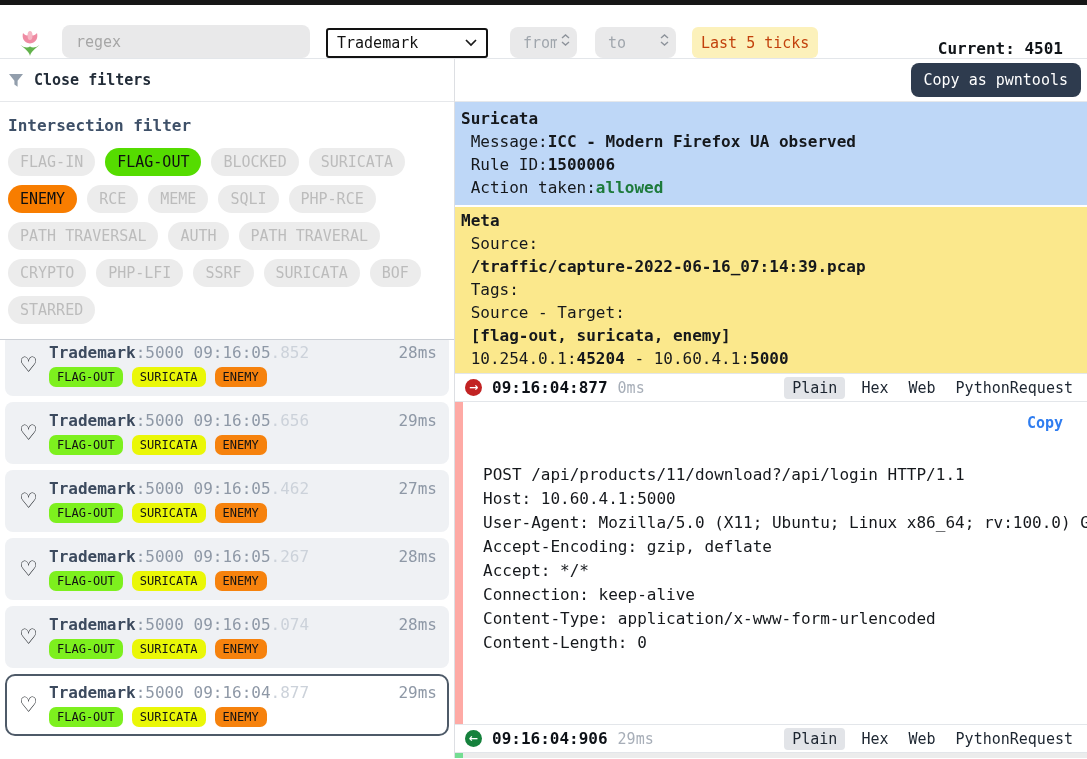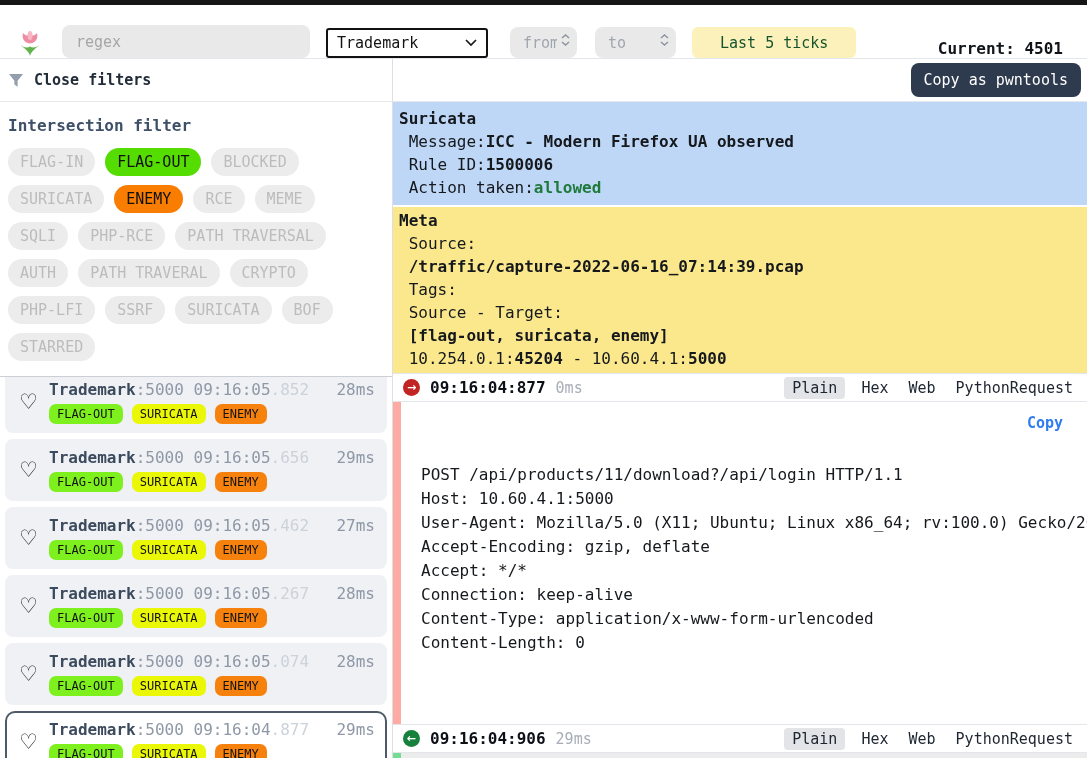--- a/index.html
+++ b/index.html
@@ -26,27 +26,27 @@
   .numwrap.towrap { margin-left:18px; }
   .num {
     height:31px; background:#e9e9ea; border:none; border-radius:8px;
     font:15px "DejaVu Sans Mono", monospace; color:#9aa0a8; padding:0 20px 0 13px; outline:none;
   }
   .num::placeholder { color:#a0a6ad; }
   .num.from { width:67px; }
   .num.to { width:81px; }
   .spin { position:absolute; right:7px; top:7px; display:flex; flex-direction:column; gap:2px; }
   .lastticks {
-    margin-left:16px; height:31px; padding:0 28px; background:#fcf1bb; border:none; border-radius:6px;
-    font:15px "DejaVu Sans Mono", monospace; color:#14532d; cursor:pointer;
+    margin-left:16px; height:31px; padding:0 9px; background:#fcf1bb; border:none; border-radius:6px;
+    font:15px "DejaVu Sans Mono", monospace; color:#c2410c; cursor:pointer;
   }
   .current { margin-left:auto; margin-right:24px; font-weight:bold; font-size:16px; color:#101418; white-space:pre; }
   
   .main { display:flex; height:699px; }
-  .sidebar { width:393px; border-right:1px solid #dddfe3; display:flex; flex-direction:column; flex-shrink:0; }
+  .sidebar { width:455px; border-right:1px solid #dddfe3; display:flex; flex-direction:column; flex-shrink:0; }
   .closefilters {
     height:43px; border-bottom:1px solid #e6e8eb; display:flex; align-items:center; gap:10px;
     padding-left:8px; font-size:15px; font-weight:bold; color:#222c38; cursor:pointer; flex-shrink:0;
   }
   .filterpanel { padding:10px 8px 15px 8px; border-bottom:1px solid #ccd0d6; flex-shrink:0; }
   .ftitle { font-size:16px; font-weight:bold; color:#3e5068; margin:4px 0 13px 0; }
   .ftags { display:flex; flex-wrap:wrap; gap:9px 10px; }
   .ftag { background:#ececec; color:#bcbcbc; font-size:15px; padding:5px 12px; border-radius:14px; cursor:pointer; white-space:pre; }
   .ftag.on { color:#101010; }
   

